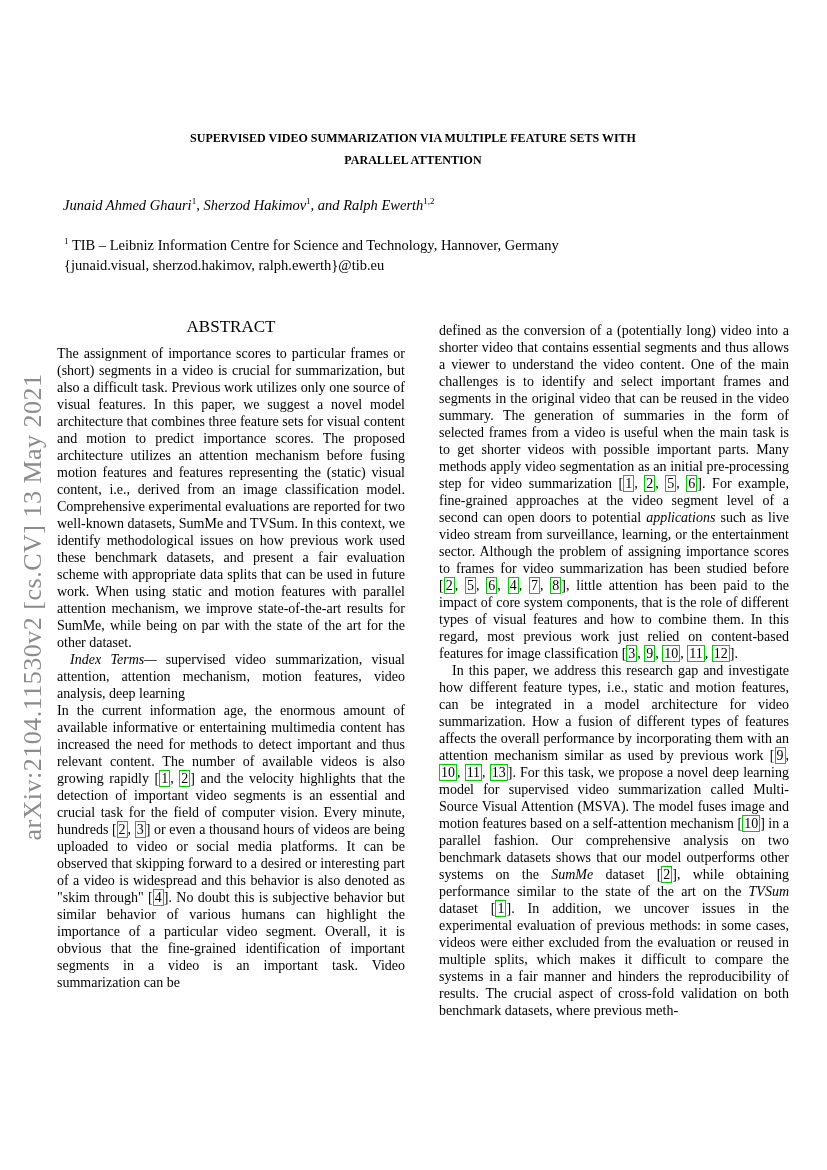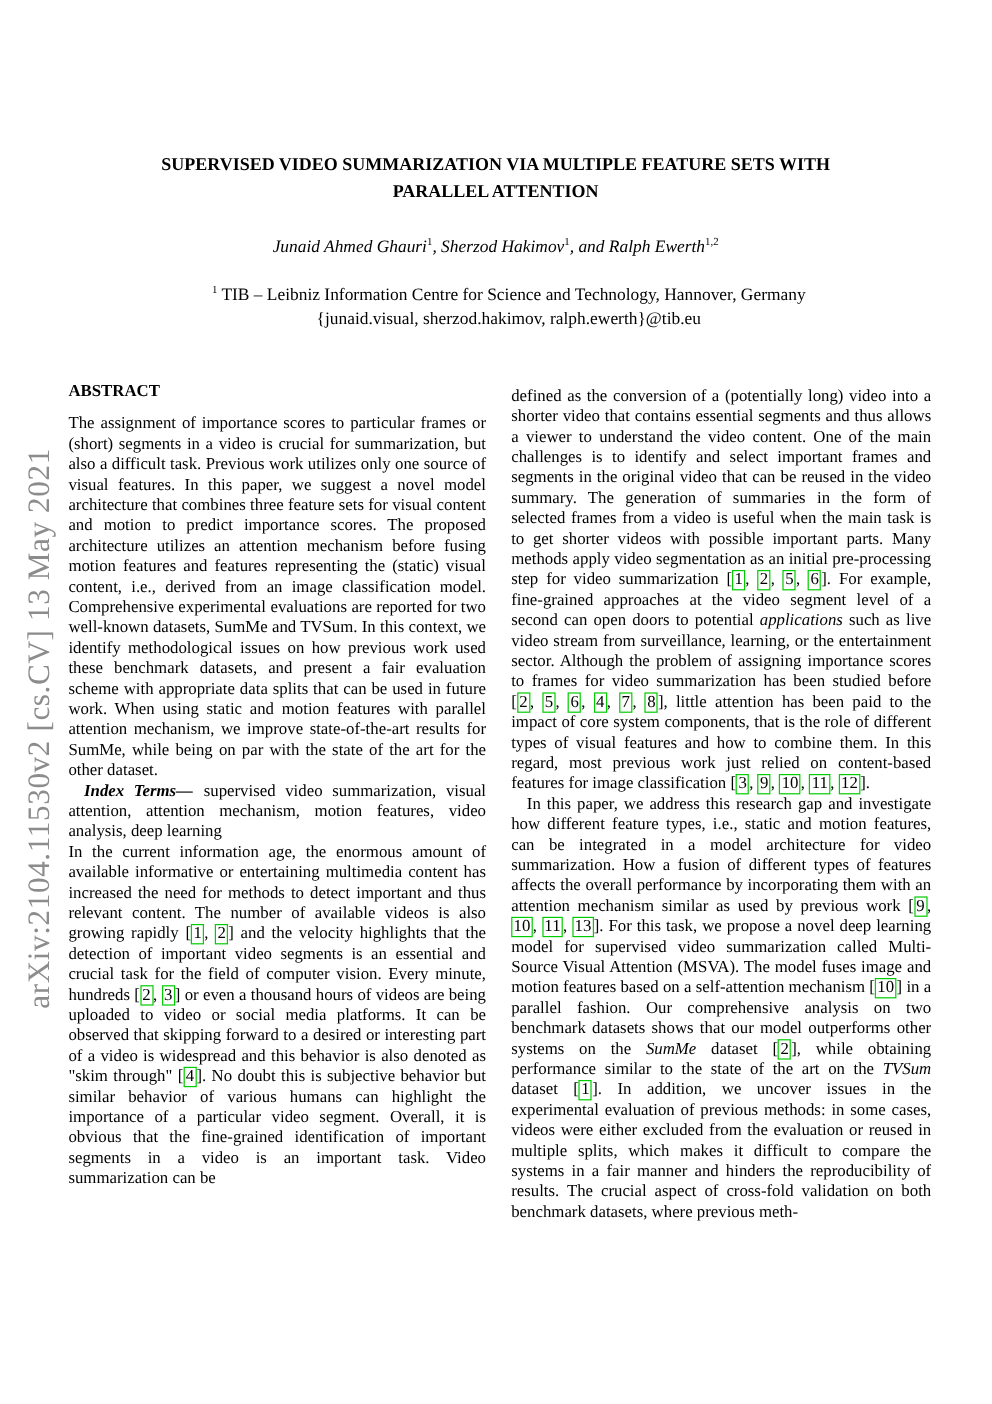--- a/index.html
+++ b/index.html
@@ -22,62 +22,62 @@
     letter-spacing: 0.5px;
     color: #8c8c8c;
   }
   .paper-title {
     position: absolute;
     top: 127px;
     left: 63px;
     width: 700px;
     text-align: center;
     font-weight: bold;
-    font-size: 15px;
+    font-size: 12px;
     line-height: 22px;
   }
   .authors-line {
     position: absolute;
     top: 196px;
     left: 63px;
     width: 700px;
-    text-align: center;
+    text-align: left;
     font-style: italic;
     font-size: 14.5px;
   }
   .authors-line sup, .affiliations sup { font-size: 9px; font-style: normal; }
   .affiliations {
     position: absolute;
     top: 231px;
-    left: 74px;
+    left: 64px;
     width: 700px;
-    text-align: center;
+    text-align: left;
     font-size: 14.5px;
     line-height: 20px;
   }
   .col {
     position: absolute;
     font-size: 14px;
     line-height: 17px;
     text-align: justify;
   }
   .col-left  { top: 318px; left: 57px;  width: 348px; }
-  .col-right { top: 322px; left: 426px; width: 350px; }
+  .col-right { top: 322px; left: 439px; width: 350px; }
   .col h2 {
-    font-size: 14px;
+    font-size: 17px;
     line-height: 17px;
-    font-weight: bold;
-    text-align: left;
+    font-weight: normal;
+    text-align: center;
     margin: 0 0 10px 0;
   }
   .col h2.intro-heading { margin: 16px 0 14px 0; }
   .col p { margin: 0; }
   .abstract-text { margin-bottom: 7px; }
   .index-terms { text-indent: 13px; }
-  .index-lead { font-weight: bold; font-style: italic; margin-right: 9px; }
+  .index-lead { font-weight: normal; font-style: italic; margin-right: 9px; }
   .para-indent { text-indent: 13px; margin-top: 8px; }
   .cite {
     border: 1px solid #00cc00;
     padding: 0 1px;
     color: #000;
   }
 </style>
 </head>
 <body>
 

